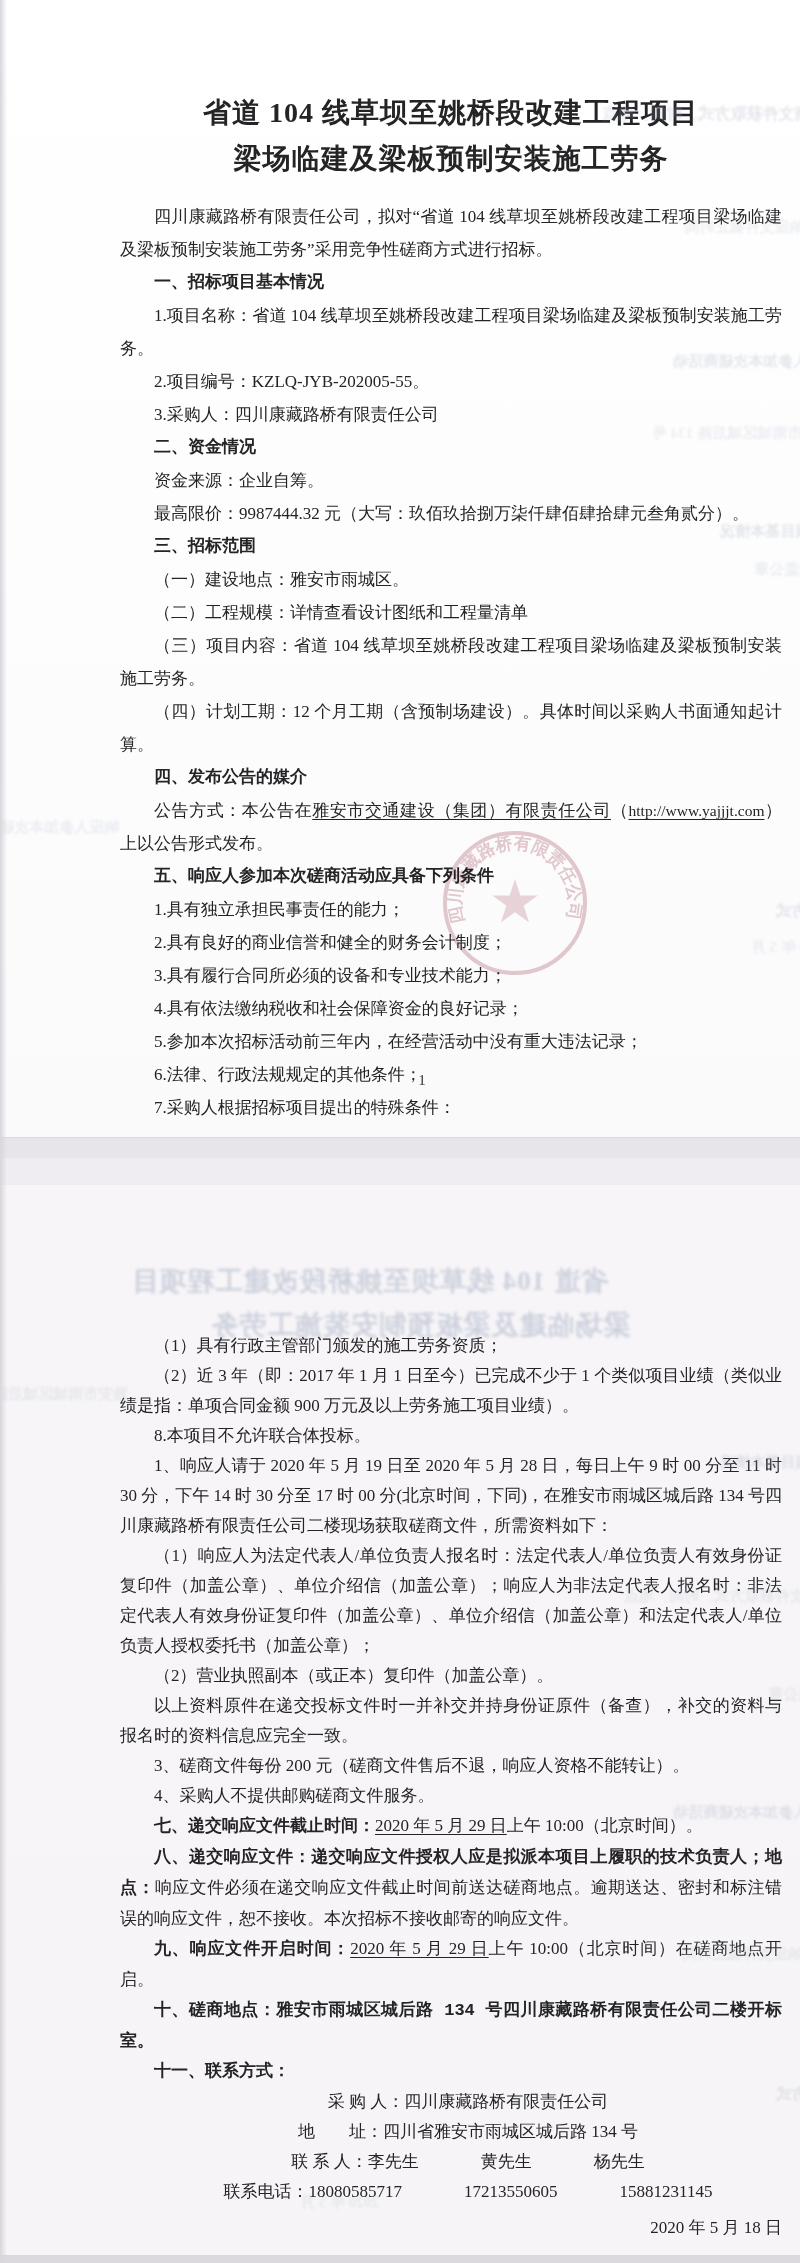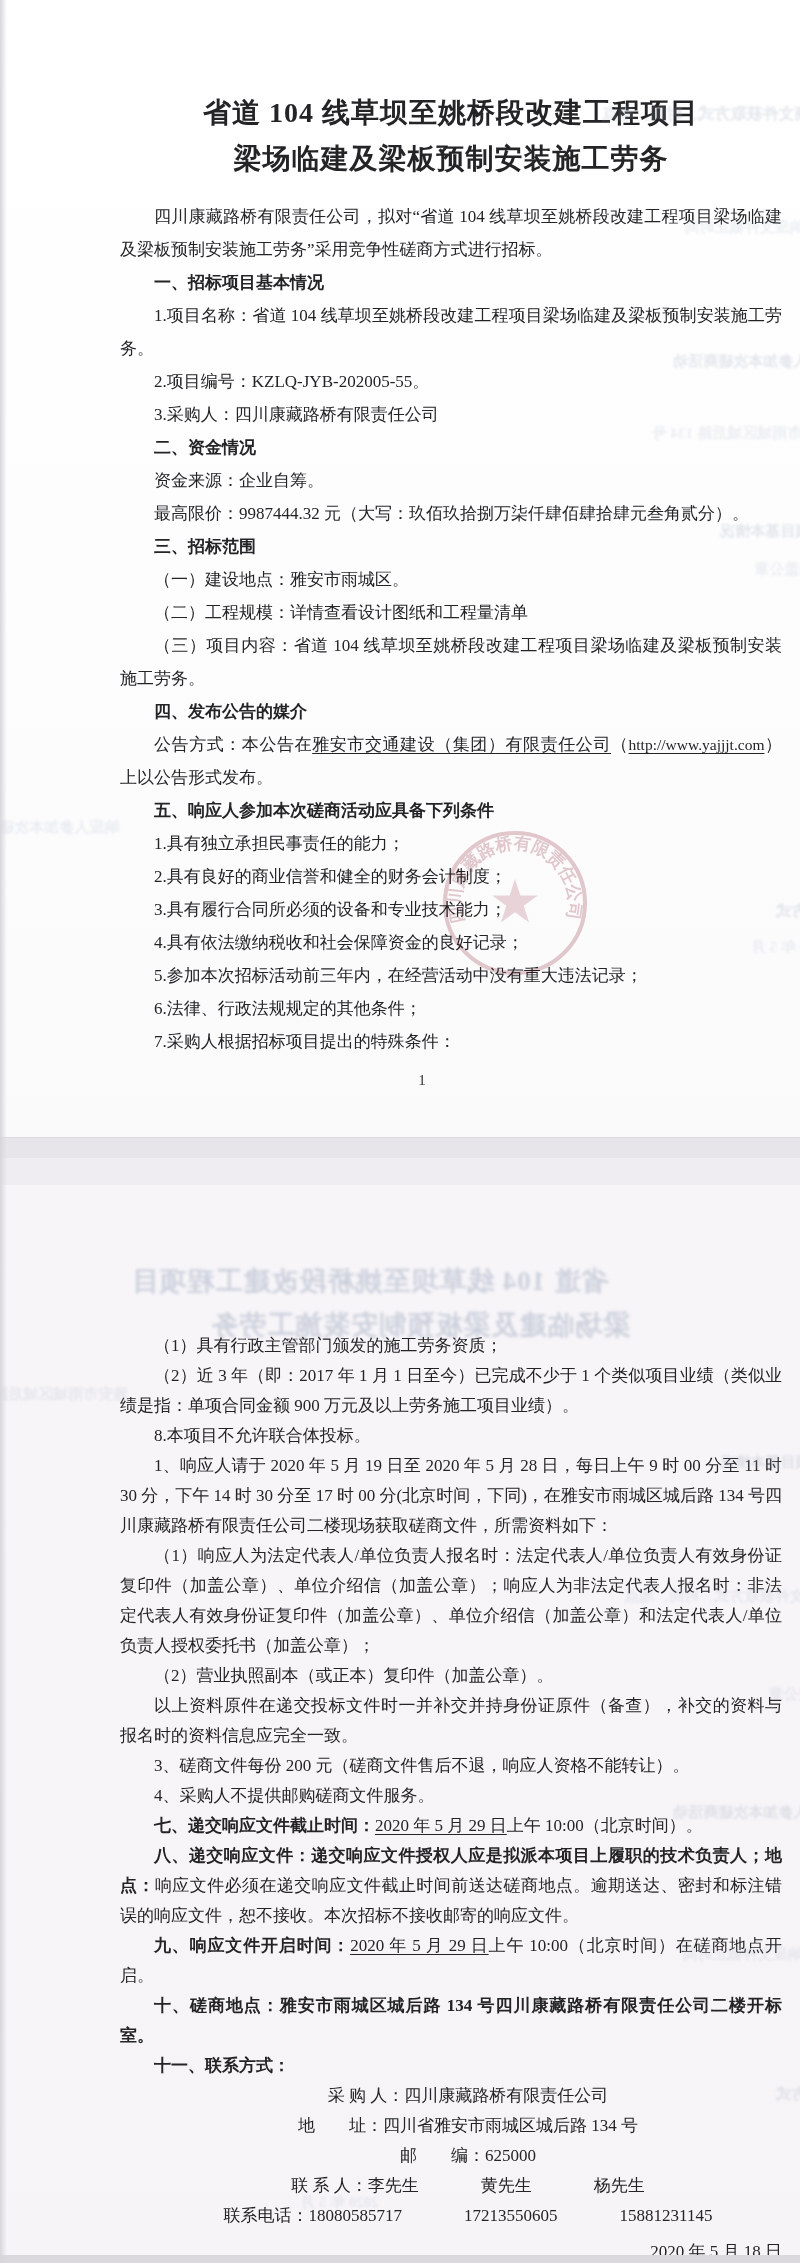--- a/index.html
+++ b/index.html
@@ -17,21 +17,21 @@
   .left-edge{position:absolute;left:0;top:0;width:7px;height:100%;background:linear-gradient(to right,#d9d6db,rgba(255,255,255,0));pointer-events:none;}
 
   .content{position:relative;padding:0 62px 0 76px;}
 
   .doc-title{font-size:28px;font-weight:bold;text-align:center;line-height:46px;letter-spacing:1px;}
   #page1 .title-block{padding-top:90px;margin-bottom:18px;}
 
   p{margin:0;}
   .para{font-size:17px;line-height:33px;text-align:justify;text-indent:2em;}
   #page2 .para{line-height:30px;}
-  .hd{font-weight:bold;}
+  .hd{font-weight:bold;font-family:Liberation Mono, monospace;}
   .u{text-decoration:underline;text-underline-offset:3px;}
   .mono{font-family:Liberation Serif, serif;font-size:15.5px;}
 
   .pagenum{position:absolute;left:0;width:100%;text-align:center;font-size:15px;color:#333;}
   #page1 .pagenum{bottom:48px;}
   #page2 .pagenum{bottom:40px;}
 
   .contact-row{font-size:17px;line-height:30px;text-indent:0;margin-left:2em;text-align:center;}
   .contact-row .val{margin-right:0;}
   .contact-row .spread{display:inline-block;margin-right:62px;}
@@ -69,20 +69,21 @@
     <p class="para">3.采购人：四川康藏路桥有限责任公司</p>
 
     <p class="para hd">二、资金情况</p>
     <p class="para">资金来源：企业自筹。</p>
     <p class="para">最高限价：9987444.32 元（大写：玖佰玖拾捌万柒仟肆佰肆拾肆元叁角贰分）。</p>
 
     <p class="para hd">三、招标范围</p>
     <p class="para">（一）建设地点：雅安市雨城区。</p>
     <p class="para">（二）工程规模：详情查看设计图纸和工程量清单</p>
     <p class="para">（三）项目内容：省道 104 线草坝至姚桥段改建工程项目梁场临建及梁板预制安装施工劳务。</p>
+    <p class="para">（四）计划工期：12 个月工期（含预制场建设）。具体时间以采购人书面通知起计算。</p>
 
     <p class="para hd">四、发布公告的媒介</p>
     <p class="para"><span>公告方式：本公告在</span><span class="u">雅安市交通建设（集团）有限责任公司</span><span>（</span><span class="u mono">http://www.yajjjt.com</span><span>）</span><span>上以公告形式发布。</span></p>
 
     <p class="para hd">五、响应人参加本次磋商活动应具备下列条件</p>
     <p class="para">1.具有独立承担民事责任的能力；</p>
     <p class="para">2.具有良好的商业信誉和健全的财务会计制度；</p>
     <p class="para">3.具有履行合同所必须的设备和专业技术能力；</p>
     <p class="para">4.具有依法缴纳税收和社会保障资金的良好记录；</p>
     <p class="para">5.参加本次招标活动前三年内，在经营活动中没有重大违法记录；</p>
@@ -138,21 +139,20 @@
     <p class="para"><span class="hd">八、递交响应文件：</span><span class="hd">递交响应文件授权人应是拟派本项目上履职的技术负责人；地点：</span><span>响应文件必须在递交响应文件截止时间前送达磋商地点。逾期送达、密封和标注错误的响应文件，恕不接收。本次招标不接收邮寄的响应文件。</span></p>
 
     <p class="para"><span class="hd">九、响应文件开启时间：</span><span class="u">2020 年 5 月 29 日</span><span>上午 10:00（北京时间）在磋商地点开启。</span></p>
 
     <p class="para"><span class="hd">十、磋商地点：</span><span class="hd">雅安市雨城区城后路 134 号四川康藏路桥有限责任公司二楼开标室。</span></p>
 
     <p class="para hd">十一、联系方式：</p>
 
     <p class="contact-row"><span>采 购 人：</span><span class="val">四川康藏路桥有限责任公司</span></p>
     <p class="contact-row"><span>地　　址：</span><span class="val">四川省雅安市雨城区城后路 134 号</span></p>
-    <p class="contact-row"><span>邮　　编：</span><span class="val">625000</span></p>
     <p class="contact-row"><span>联 系 人：</span><span class="spread">李先生</span><span class="spread">黄先生</span><span class="spread">杨先生</span></p>
     <p class="contact-row"><span>联系电话：</span><span class="spread">18080585717</span><span class="spread">17213550605</span><span class="spread">15881231145</span></p>
 
     <p class="issue-date">2020 年 5 月 18 日</p>
   </div>
 
   <div class="pagenum">2</div>
 
   <div class="ghost soft" style="top:200px;left:-52px;">雅安市雨城区城后路 134 号</div>
   <div class="ghost" style="top:268px;right:4px;">招标项目基本情况</div>

